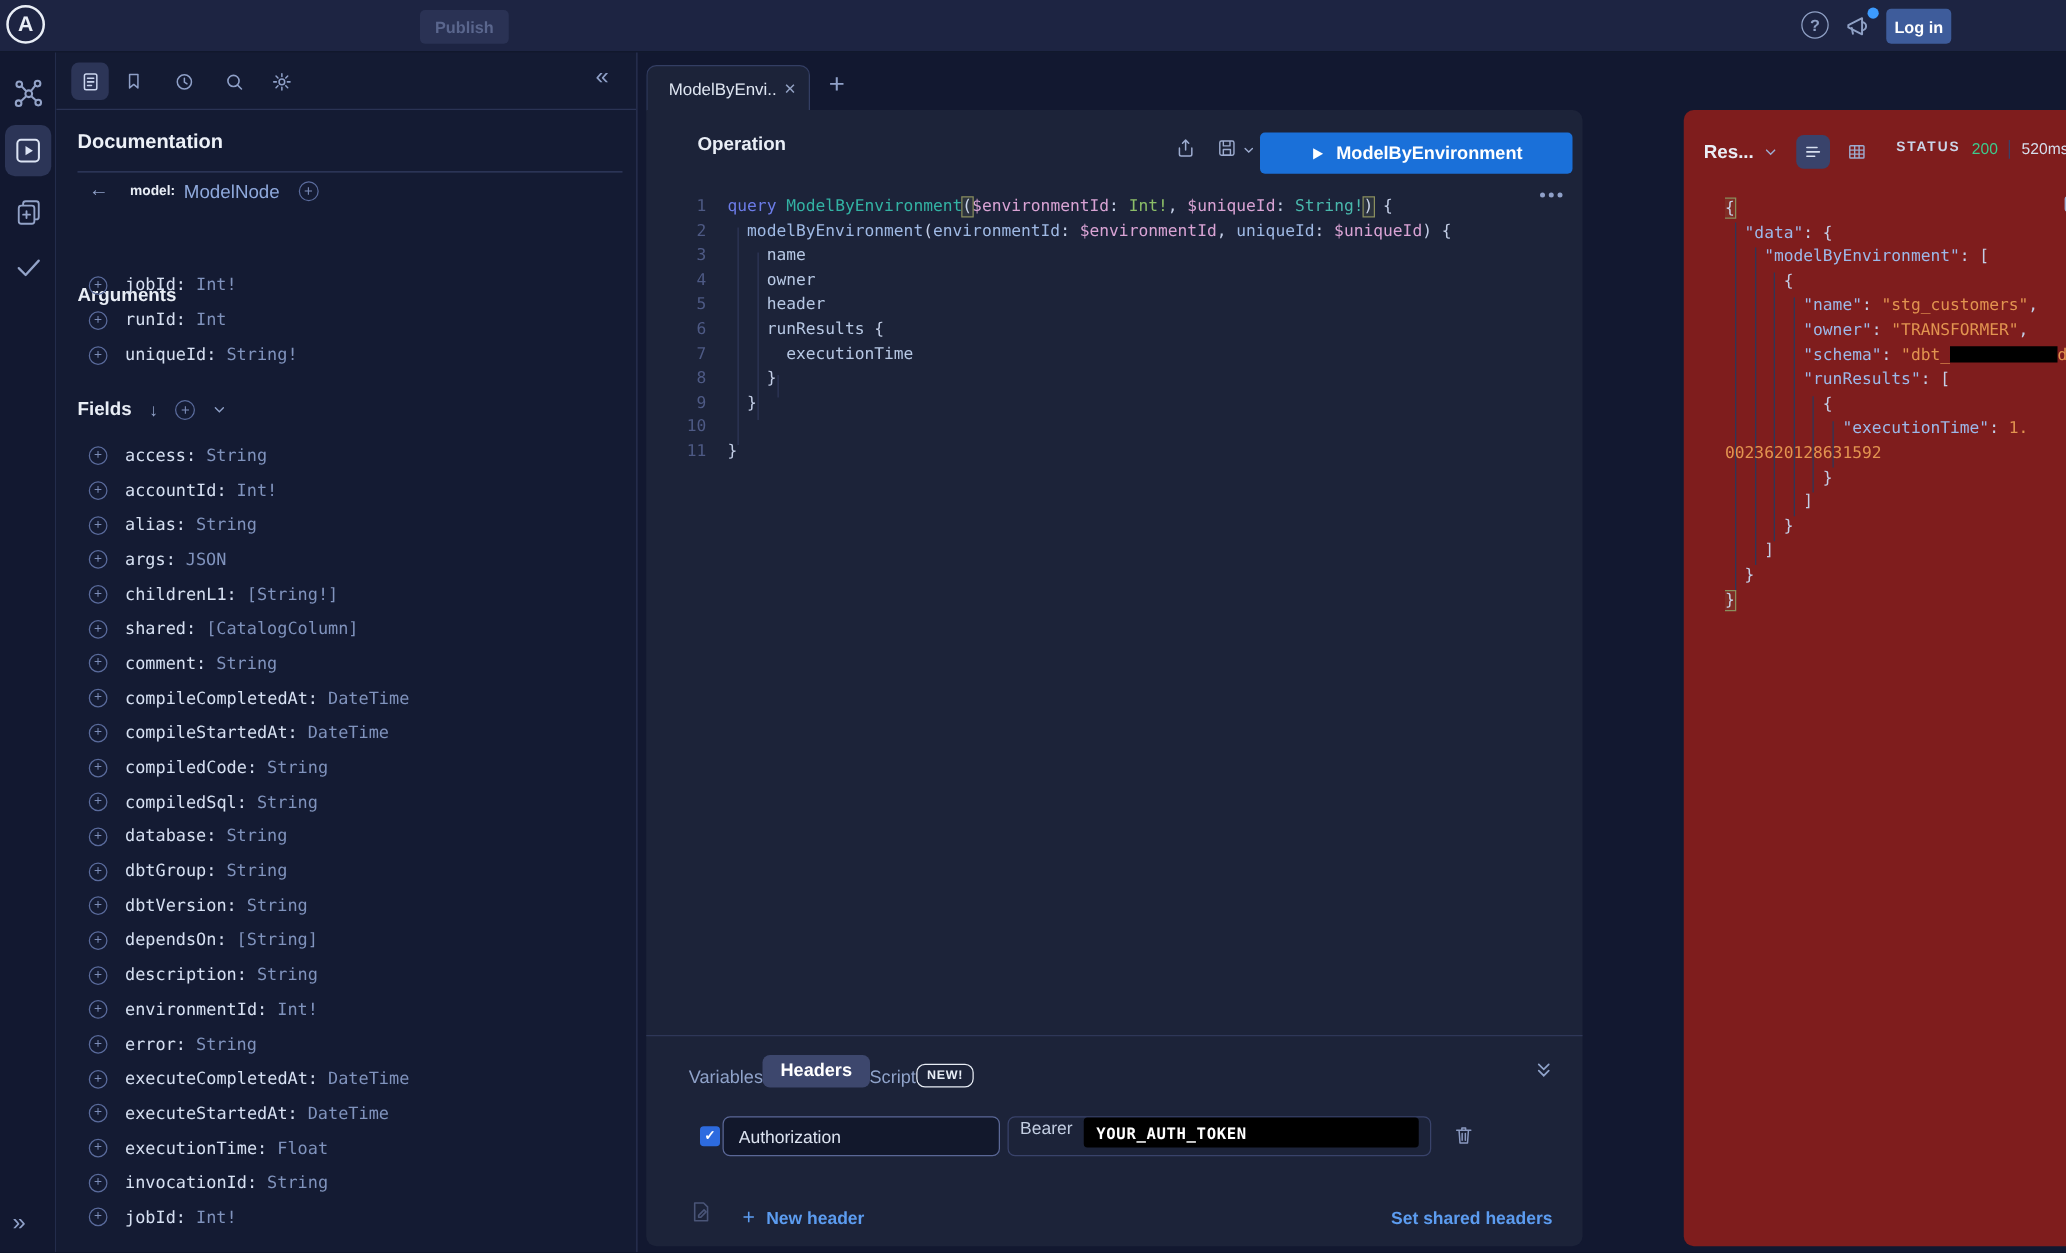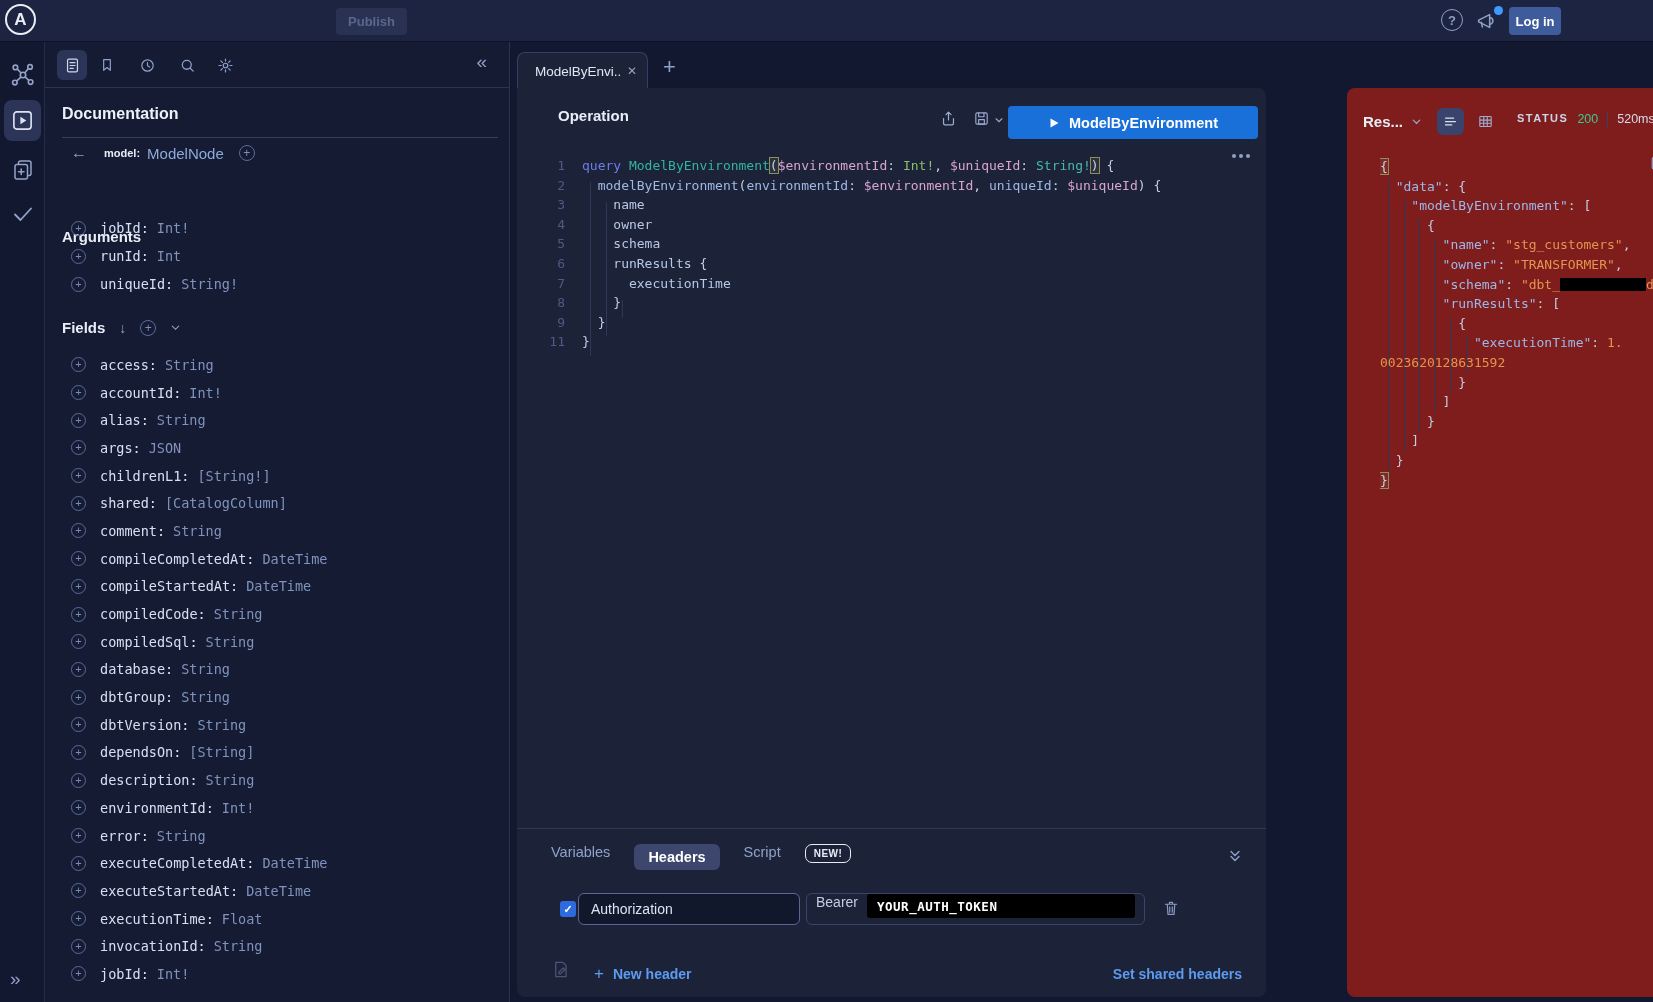--- a/index.html
+++ b/index.html
@@ -68,21 +68,21 @@
   .runbtn{position:absolute;left:491px;top:18px;width:250px;height:33px;background:#1A70D9;border:none;border-radius:4px;color:#FFF;display:flex;align-items:center;justify-content:center;gap:9px;font-size:14.5px;font-weight:bold}
   .editor{position:absolute;left:14px;top:58px;right:10px;height:690px;font-family:"DejaVu Sans Mono",monospace;font-size:13px;padding-top:10px}
   .cline{display:flex;height:19.6px;line-height:19.6px}
   .ln{width:34px;text-align:right;color:#4E5A85;margin-right:17px;flex:none}
   .ccode{white-space:pre}
   .guide{position:absolute;width:1px;background:#2E3758}
   .more-dots{position:absolute;right:16px;top:66px;display:flex;gap:3px}
   .more-dots i{width:4px;height:4px;border-radius:50%;background:#8FA0C8}
   .op-divider{position:absolute;left:0;top:740px;width:100%;height:1px;background:#2E3758}
 
-  .reqtabs{position:absolute;left:34px;top:756px;display:flex;align-items:flex-start;gap:24px}
+  .reqtabs{position:absolute;left:34px;top:756px;display:flex;align-items:flex-end;}
   .reqtab{font-size:14.5px;color:#8FA2C9}
   .reqtab-active{background:#3D476D;border-radius:6px;padding:5px 14px;color:#FFF;font-weight:bold;font-size:14.5px}
   .newbadge{border:1.5px solid #E8EDF5;border-radius:7px;padding:3px 8px;font-size:10px;font-weight:bold;letter-spacing:.5px;color:#E8EDF5}
   .dbl-chev{position:absolute;right:24px;top:760px;color:#8FA2C9}
   .hdr-check{position:absolute;left:43px;top:813px;width:16px;height:16px;background:#2D6BDF;border-radius:3px;color:#FFF;font-size:11px;font-weight:bold;display:flex;align-items:center;justify-content:center;line-height:1}
   .hdr-name{position:absolute;left:61px;top:805px;width:222px;height:32px;background:#12182C;border:1px solid #5A6796;border-radius:6px;color:#DCE3F0;font-size:14px;padding:0 12px;font-family:"Liberation Sans",sans-serif}
   .hdr-val{position:absolute;left:289px;top:805px;width:339px;height:32px;border:1px solid #39436B;border-radius:6px;display:flex;align-items:flex-start;padding:0 9px}
   .bearer{font-size:14px;color:#C3CEE2;flex:none}
   .token{flex:1;margin-left:9px;background:#000;border-radius:3px;height:24px;display:flex;align-items:center;padding:0 10px;font-family:"DejaVu Sans Mono",monospace;font-size:12.5px;font-weight:bold;color:#FFF;letter-spacing:.5px;overflow:hidden}
   .trash{position:absolute;left:645px;top:811px;color:#8A99C0}
@@ -414,37 +414,41 @@
           <div class="cline">
             <span class="ln">3</span>
             <span class="ccode"><span class="tk-fv">    name</span></span>
           </div>
           <div class="cline">
             <span class="ln">4</span>
             <span class="ccode"><span class="tk-fv">    owner</span></span>
           </div>
           <div class="cline">
             <span class="ln">5</span>
-            <span class="ccode"><span class="tk-fv">    schema</span></span>
+            <span class="ccode"><span class="tk-fv">    header</span></span>
           </div>
           <div class="cline">
             <span class="ln">6</span>
             <span class="ccode"><span class="tk-fv">    runResults </span><span class="tk-p">{</span></span>
           </div>
           <div class="cline">
             <span class="ln">7</span>
             <span class="ccode"><span class="tk-fv">      executionTime</span></span>
           </div>
           <div class="cline">
             <span class="ln">8</span>
             <span class="ccode"><span class="tk-p">    }</span></span>
           </div>
           <div class="cline">
             <span class="ln">9</span>
             <span class="ccode"><span class="tk-p">  }</span></span>
+          </div>
+          <div class="cline">
+            <span class="ln">10</span>
+            <span class="ccode"></span>
           </div>
           <div class="cline">
             <span class="ln">11</span>
             <span class="ccode"><span class="tk-p">}</span></span>
           </div>
         </div>
     </div>
     <span class="guide" style="left:73px;top:94px;height:174px"></span>
     <span class="guide" style="left:89px;top:114px;height:134px"></span>
     <span class="guide" style="left:105px;top:212px;height:18px"></span>

